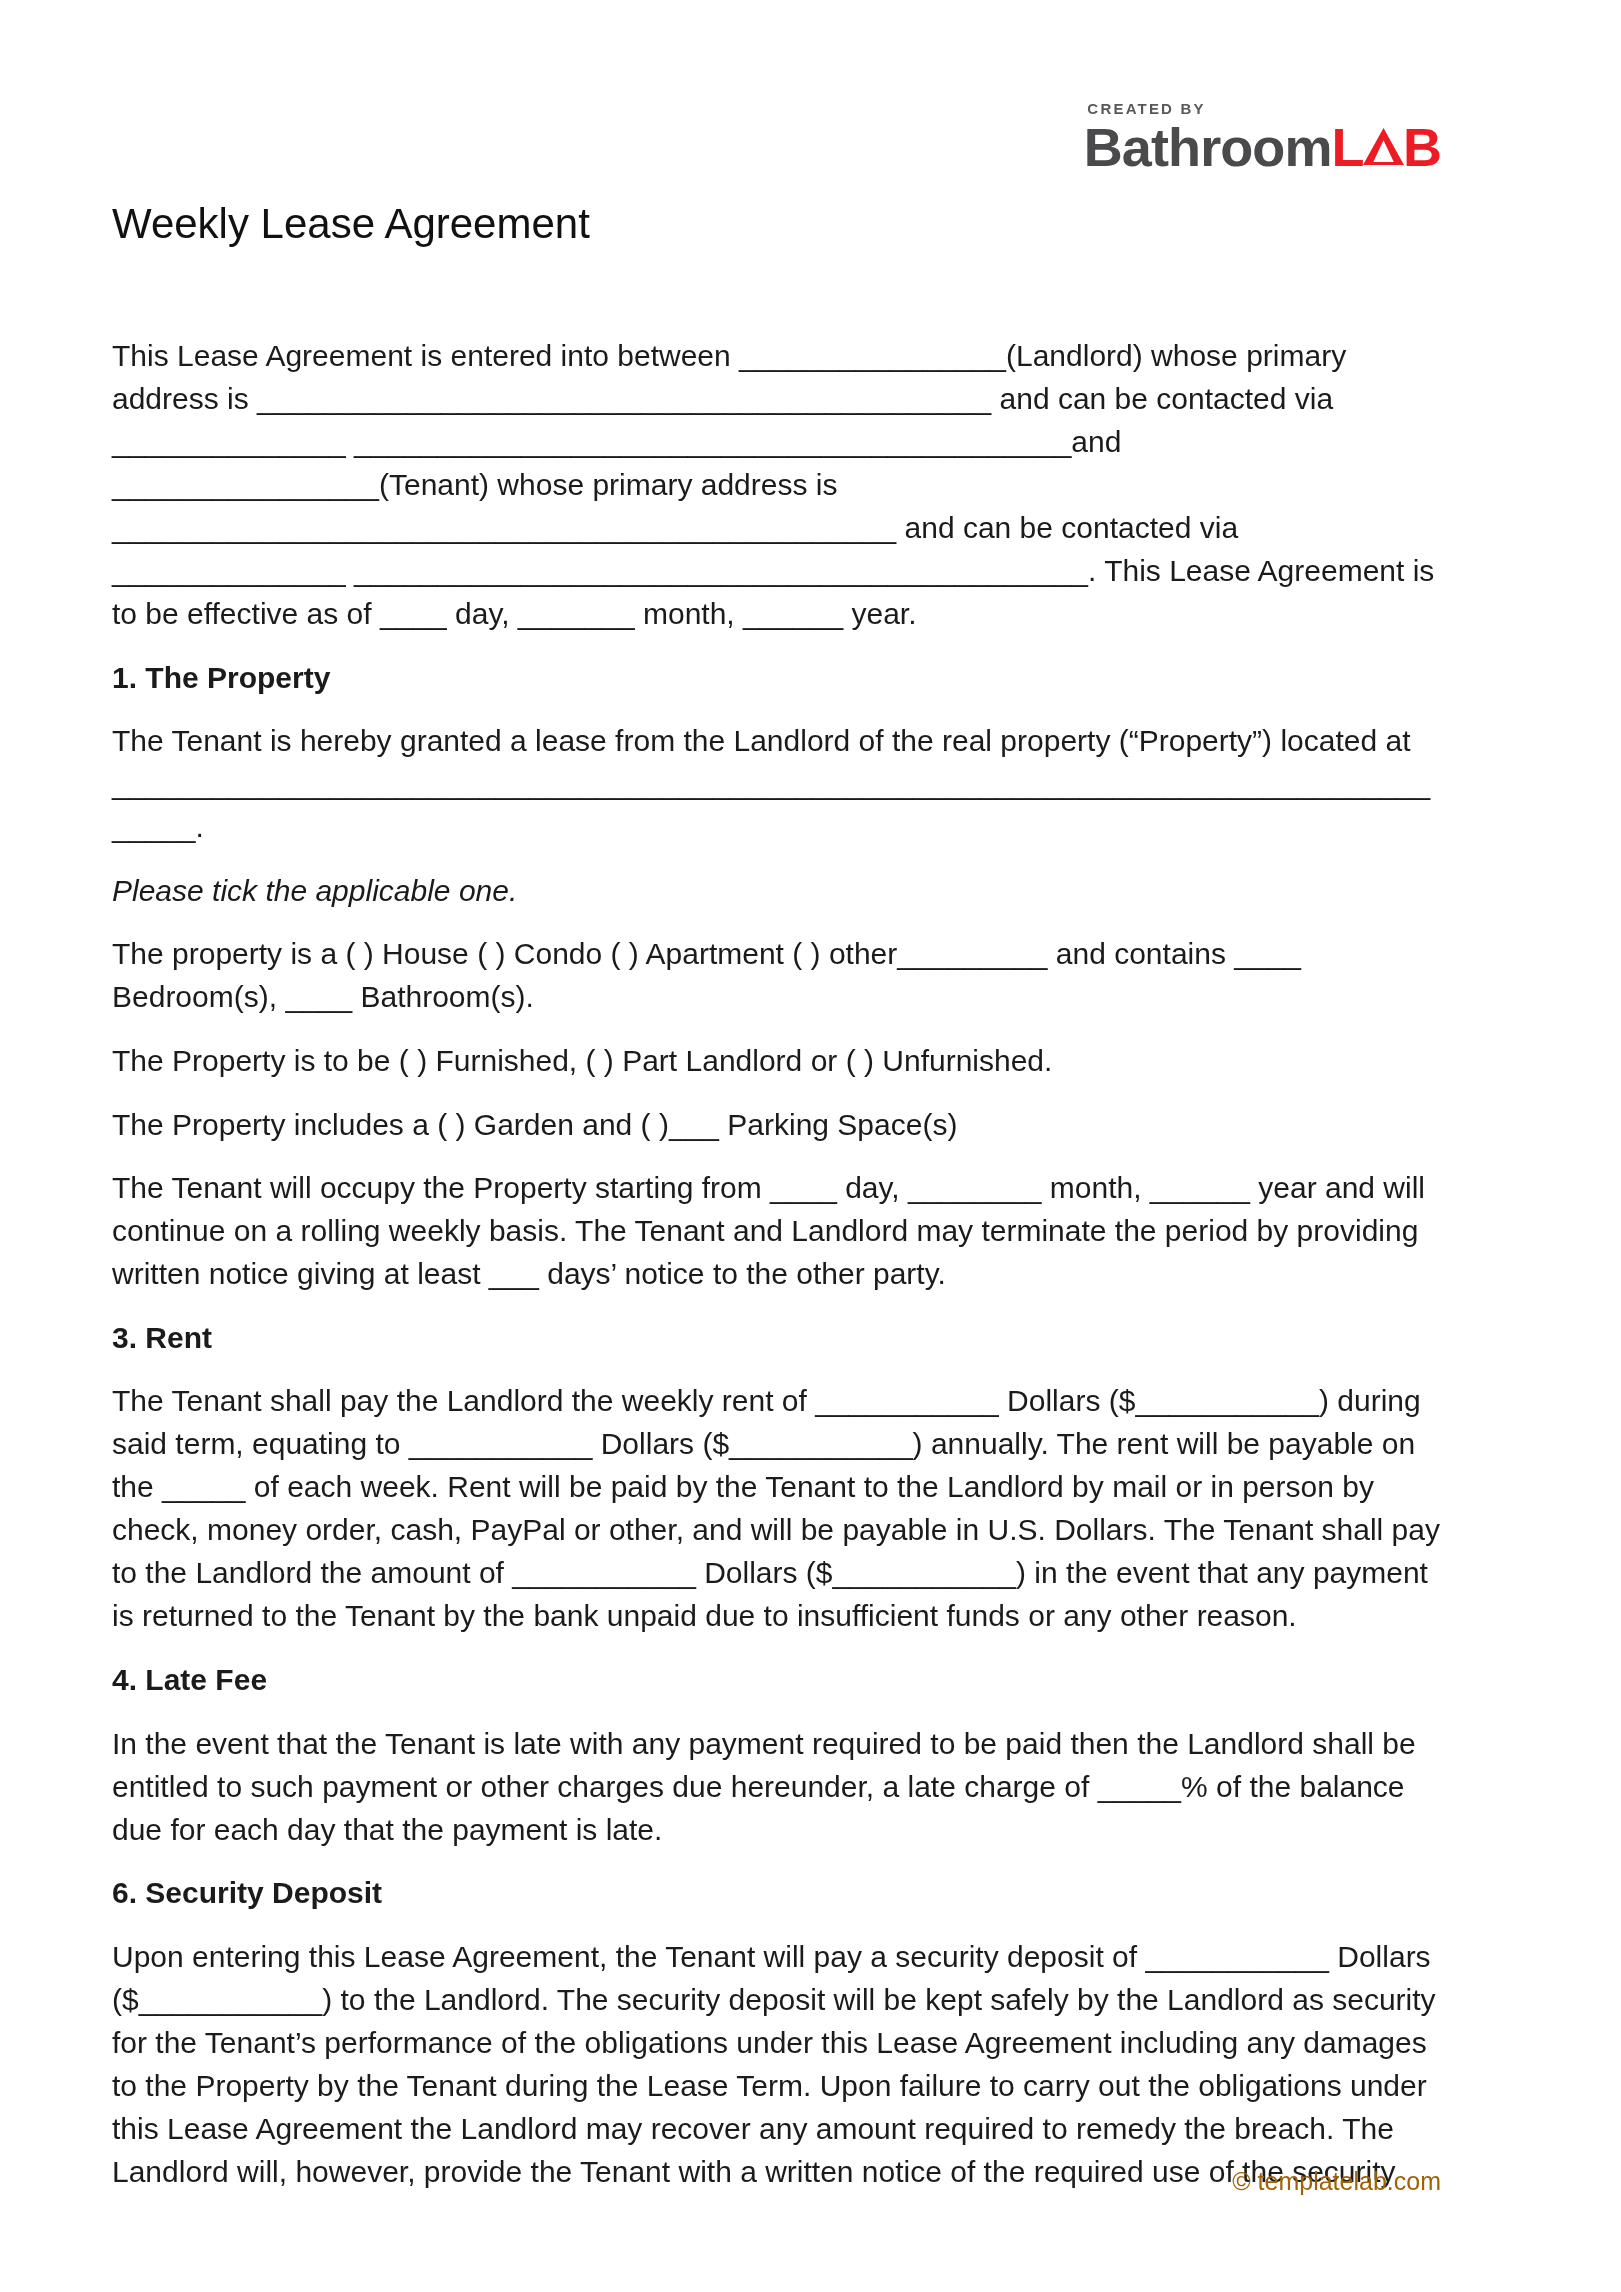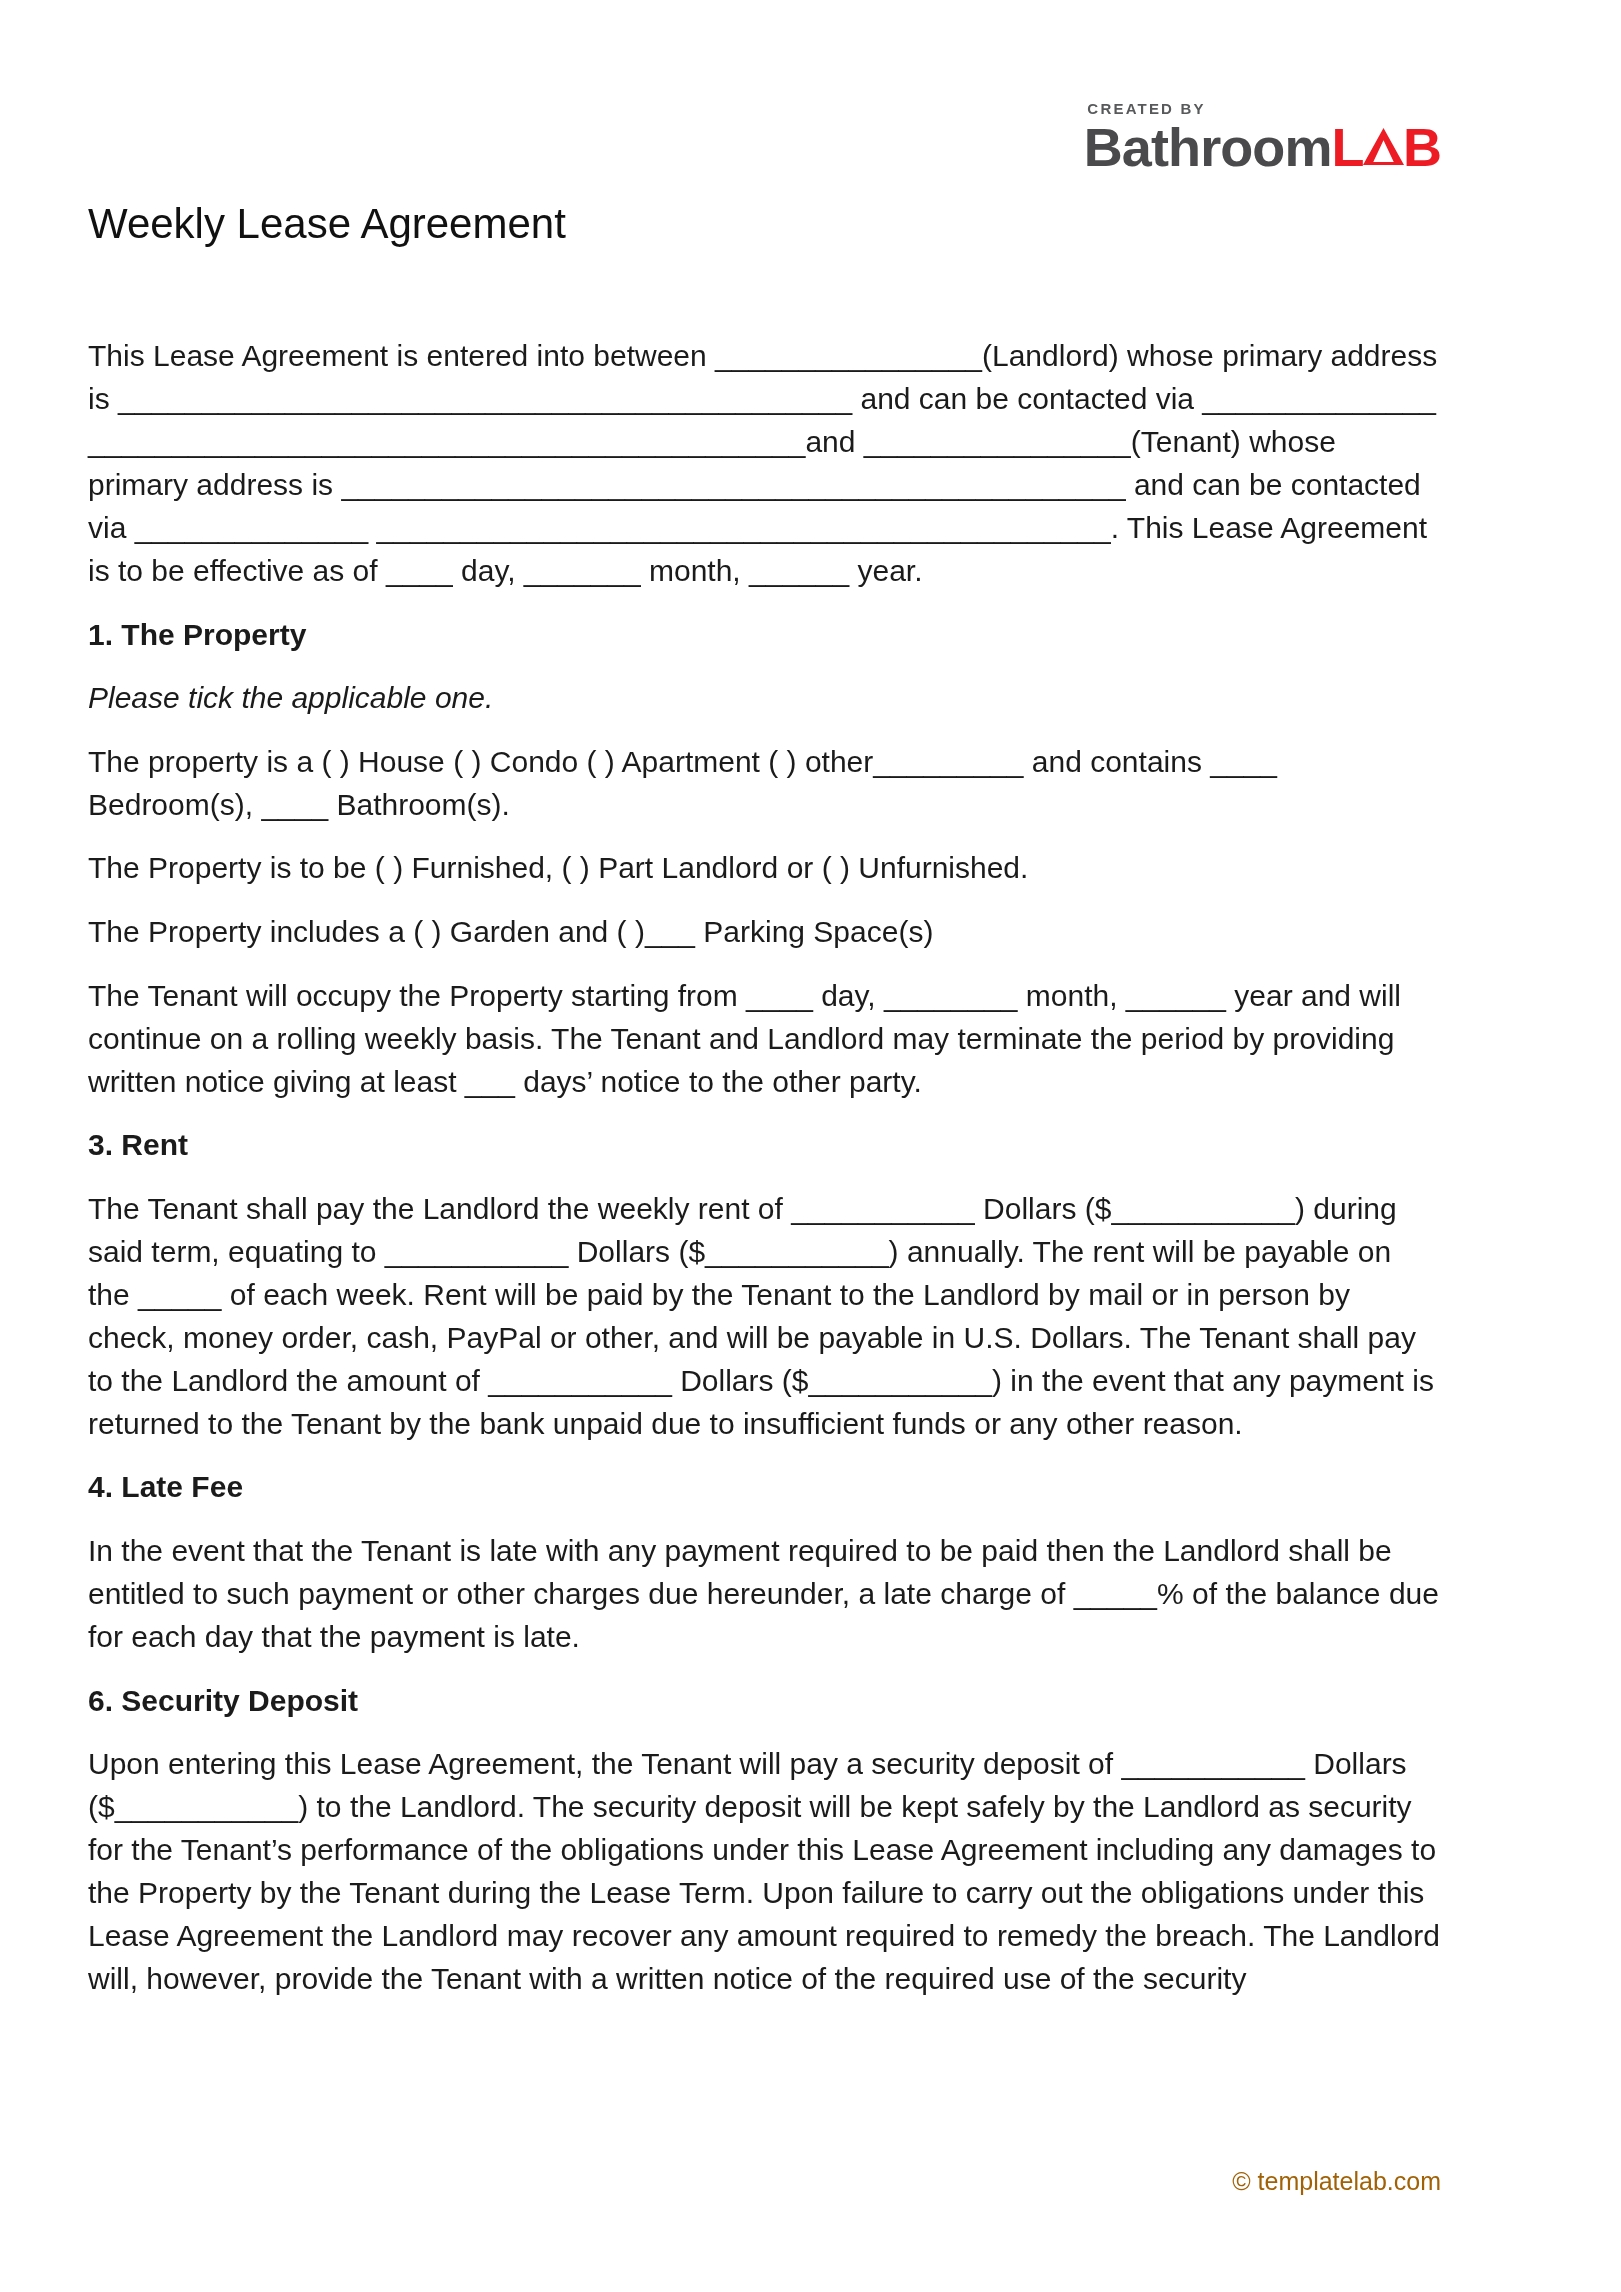--- a/index.html
+++ b/index.html
@@ -8,21 +8,21 @@
     height: 2293px;
     background: #ffffff;
     font-family: "Liberation Sans", sans-serif;
     color: #1b1b1b;
     position: relative;
     overflow: hidden;
   }
   .page {
     position: absolute;
     inset: 0;
-    padding: 100px 180px 0 88px;
+    padding: 100px 180px 0 112px;
     box-sizing: border-box;
   }
   .logo-row { text-align: right; }
   .logo { display: inline-block; text-align: left; }
   .created-by {
     font-size: 15px;
     font-weight: bold;
     letter-spacing: 2.2px;
     color: #58595b;
     margin: 0 0 2.7px 3.6px;
@@ -83,20 +83,21 @@
     </div>
   </div>
 
   <h1 class="title">Weekly Lease Agreement</h1>
 
   <div class="content">
 
     <p>This Lease Agreement is entered into between ________________(Landlord) whose primary address is ____________________________________________ and can be contacted via ______________ ___________________________________________and ________________(Tenant) whose primary address is _______________________________________________ and can be contacted via ______________ ____________________________________________. This Lease Agreement is to be effective as of ____ day, _______ month, ______ year.</p>
 
     <h2>1. The Property</h2>
+    <p>The Tenant is hereby granted a lease from the Landlord of the real property (“Property”) located at ____________________________________________________________________________________.</p>
     <p class="italic">Please tick the applicable one.</p>
     <p>The property is a ( ) House ( ) Condo ( ) Apartment ( ) other_________ and contains ____ Bedroom(s), ____ Bathroom(s).</p>
     <p>The Property is to be ( ) Furnished, ( ) Part Landlord or ( ) Unfurnished.</p>
     <p>The Property includes a ( ) Garden and ( )___ Parking Space(s)</p>
 
     <p>The Tenant will occupy the Property starting from ____ day, ________ month, ______ year and will continue on a rolling weekly basis. The Tenant and Landlord may terminate the period by providing written notice giving at least ___ days’ notice to the other party.</p>
 
     <h2>3. Rent</h2>
     <p>The Tenant shall pay the Landlord the weekly rent of ___________ Dollars ($___________) during said term, equating to ___________ Dollars ($___________) annually. The rent will be payable on the _____ of each week. Rent will be paid by the Tenant to the Landlord by mail or in person by check, money order, cash, PayPal or other, and will be payable in U.S. Dollars. The Tenant shall pay to the Landlord the amount of ___________ Dollars ($___________) in the event that any payment is returned to the Tenant by the bank unpaid due to insufficient funds or any other reason.</p>
 

